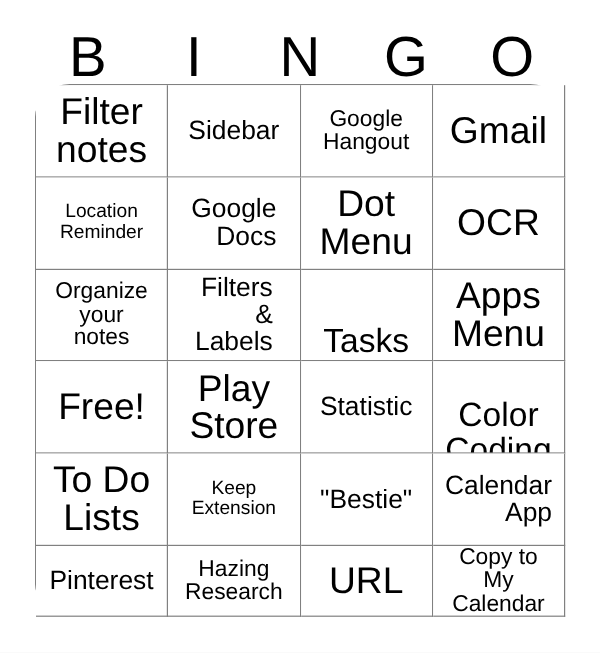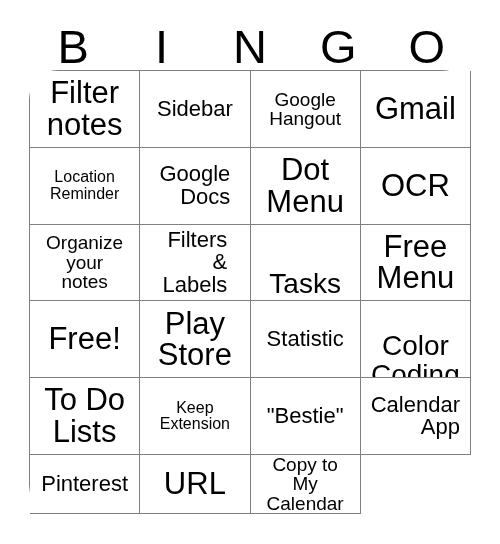--- a/index.html
+++ b/index.html
@@ -136,21 +136,21 @@
       </div>
       <div class="cell fs-md">
         <span>Filters
 &amp;
 Labels</span>
       </div>
       <div class="cell fs-lg">
         <span>Tasks</span>
       </div>
       <div class="cell fs-xl">
-        <span>Free
+        <span>Apps
 Menu</span>
       </div>
       <div class="cell fs-xl">
         <span>Free!</span>
       </div>
       <div class="cell fs-xl">
         <span>Play
 Store</span>
       </div>
       <div class="cell fs-md">
@@ -171,20 +171,24 @@
       <div class="cell fs-md">
         <span>"Bestie"</span>
       </div>
       <div class="cell fs-md">
         <span>Calendar
 App</span>
       </div>
       <div class="cell fs-md">
         <span>Pinterest</span>
       </div>
+      <div class="cell fs-sm">
+        <span>Hazing
+Research</span>
+      </div>
       <div class="cell fs-xl">
         <span>URL</span>
       </div>
       <div class="cell fs-sm">
         <span>Copy to
 My
 Calendar</span>
       </div>
     </div>
 

